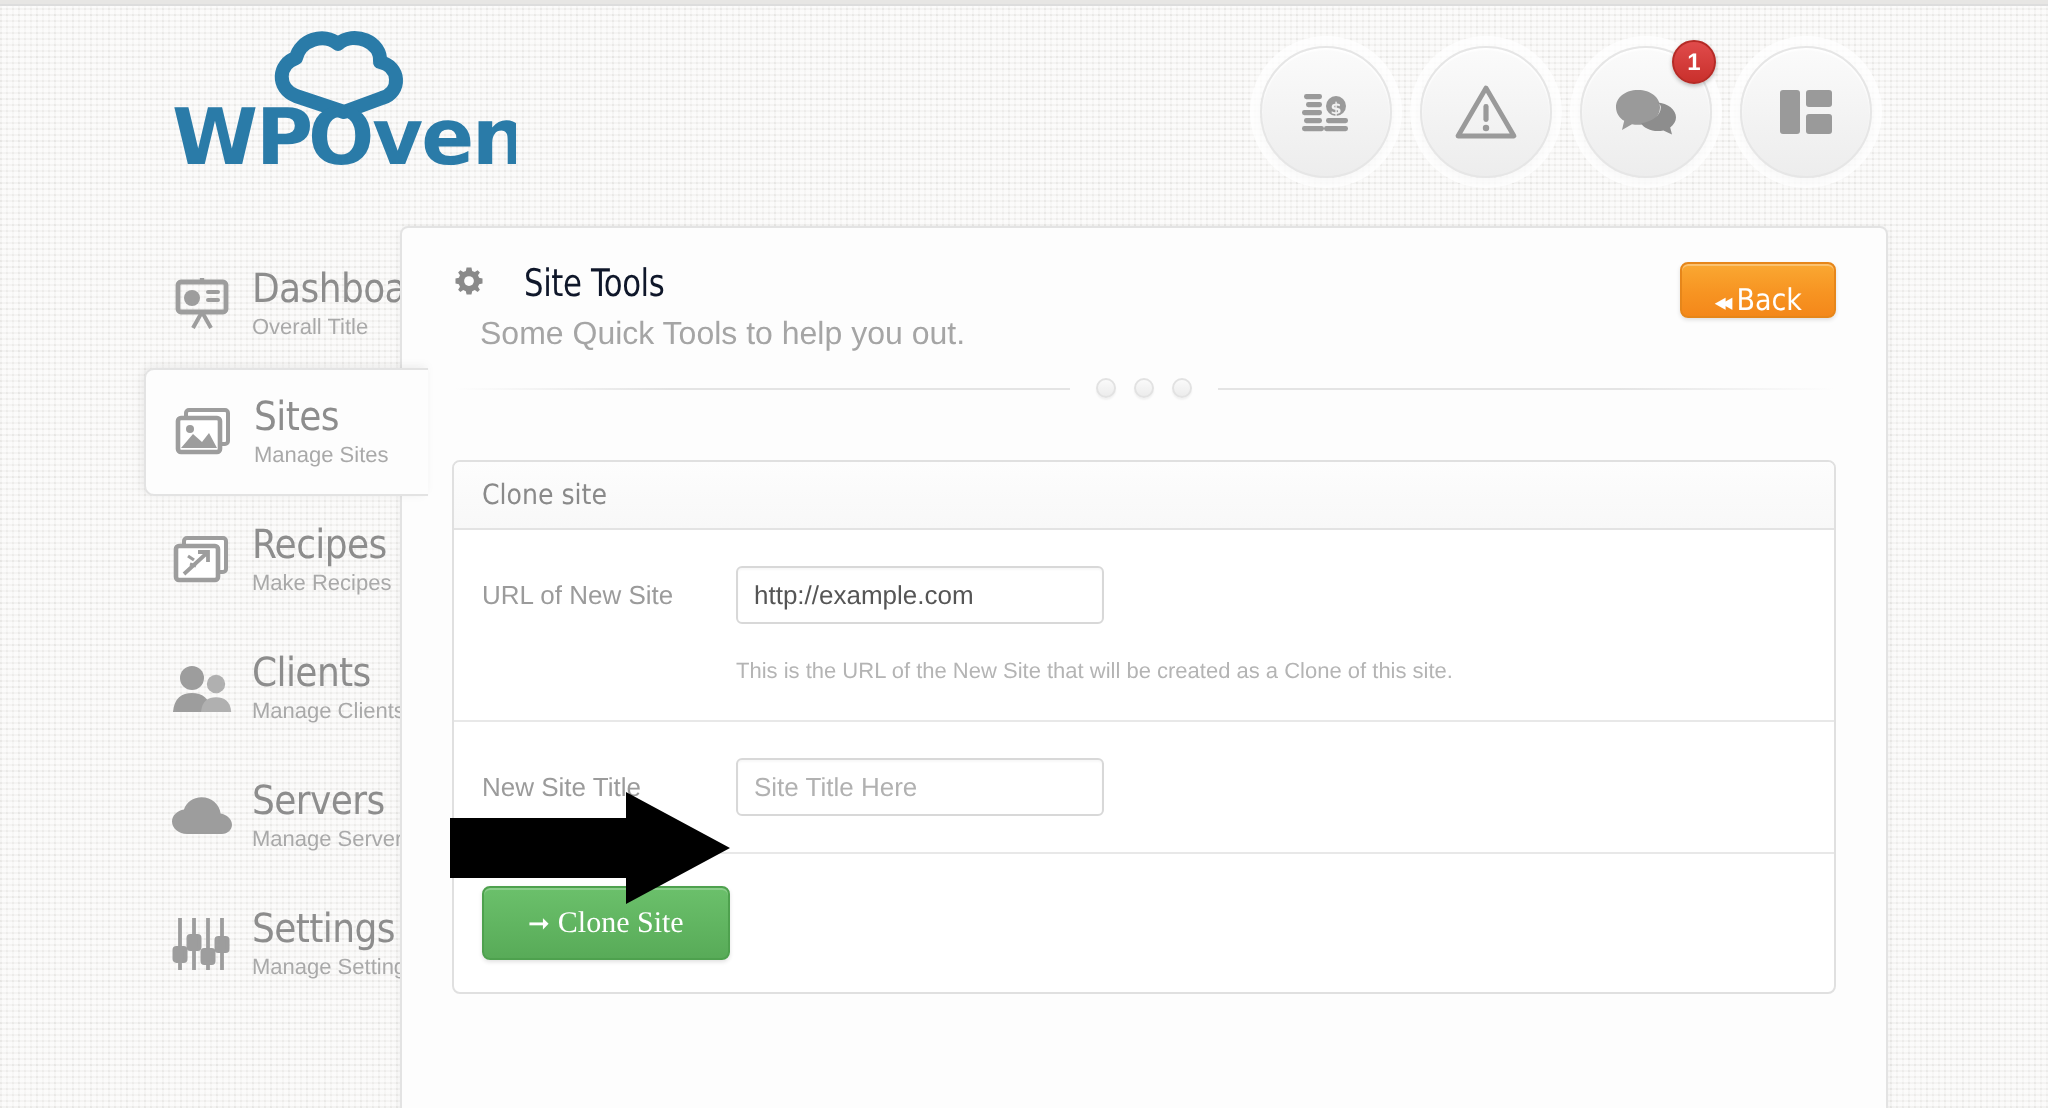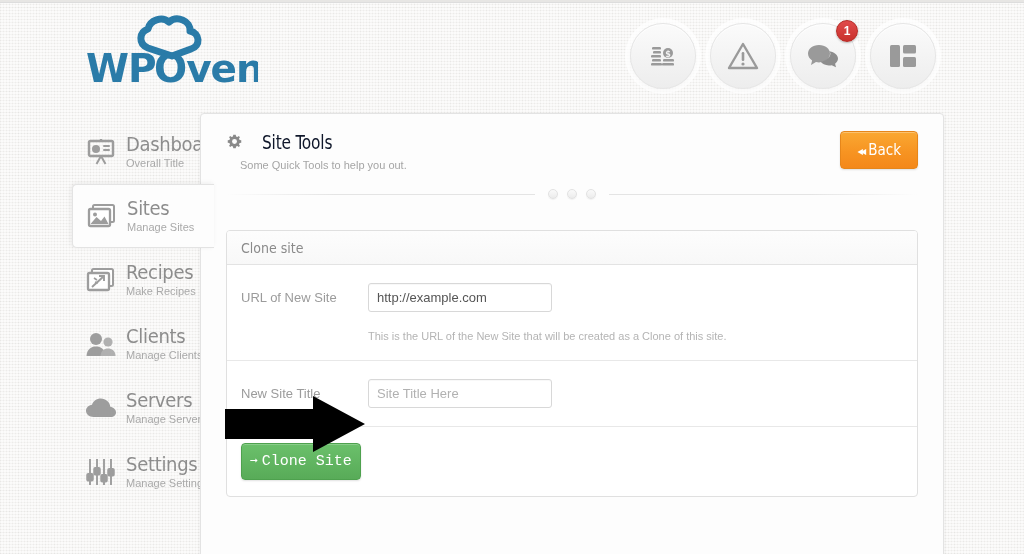--- a/index.html
+++ b/index.html
@@ -175,32 +175,32 @@
     font-size: 19px;
     color: #0f172a;
     display: flex;
     align-items: center;
     gap: 20px;
     letter-spacing: -0.2px;
   }
   .panel-title-text { transform: scaleX(0.9); transform-origin: left center; }
 
   .panel-sub {
-    font-size: 11px;
+    font-size: 16px;
     color: #a5a5a5;
     margin-top: 6px;
     margin-left: 13px;
   }
 
   .btn-back {
     position: absolute;
     right: 25px;
     top: 17px;
     padding: 0 16px;
-    height: 38px;
+    height: 28px;
     line-height: 36px;
     border-radius: 4px;
     background: linear-gradient(180deg, #faa832 0%, #f79422 55%, #f4881a 100%);
     border: 1px solid #e6861a;
     color: #fff;
     font-size: 15px;
     font-family: "DejaVu Sans Condensed", "Liberation Sans Narrow", "Liberation Sans", sans-serif;
     cursor: pointer;
     box-shadow: 0 1px 2px rgba(0,0,0,0.12), inset 0 1px 0 rgba(255,255,255,0.3);
     white-space: nowrap;
@@ -296,29 +296,29 @@
     margin-top: 18px;
   }
 
   .form-actions {
     padding: 16px 14px;
     min-height: 60px;
   }
 
   .btn-clone {
     display: inline-block;
-    padding: 0 8px;
+    padding: 0 22px;
     height: 37px;
     line-height: 35px;
     border-radius: 4px;
     background: linear-gradient(180deg, #6bc06b 0%, #58ab58 100%);
     border: 1px solid #4ea14e;
     color: #fff;
     font-size: 15px;
-    font-family: Liberation Mono, monospace;
+    font-family: Liberation Serif, serif;
     cursor: pointer;
     box-shadow: 0 1px 2px rgba(0,0,0,0.12), inset 0 1px 0 rgba(255,255,255,0.22);
     white-space: nowrap;
   }
   .btn-clone .gl { font-size: 13px; margin-right: 4px; }
 
   
   .annot-arrow {
     position: absolute;
     left: 225px;

